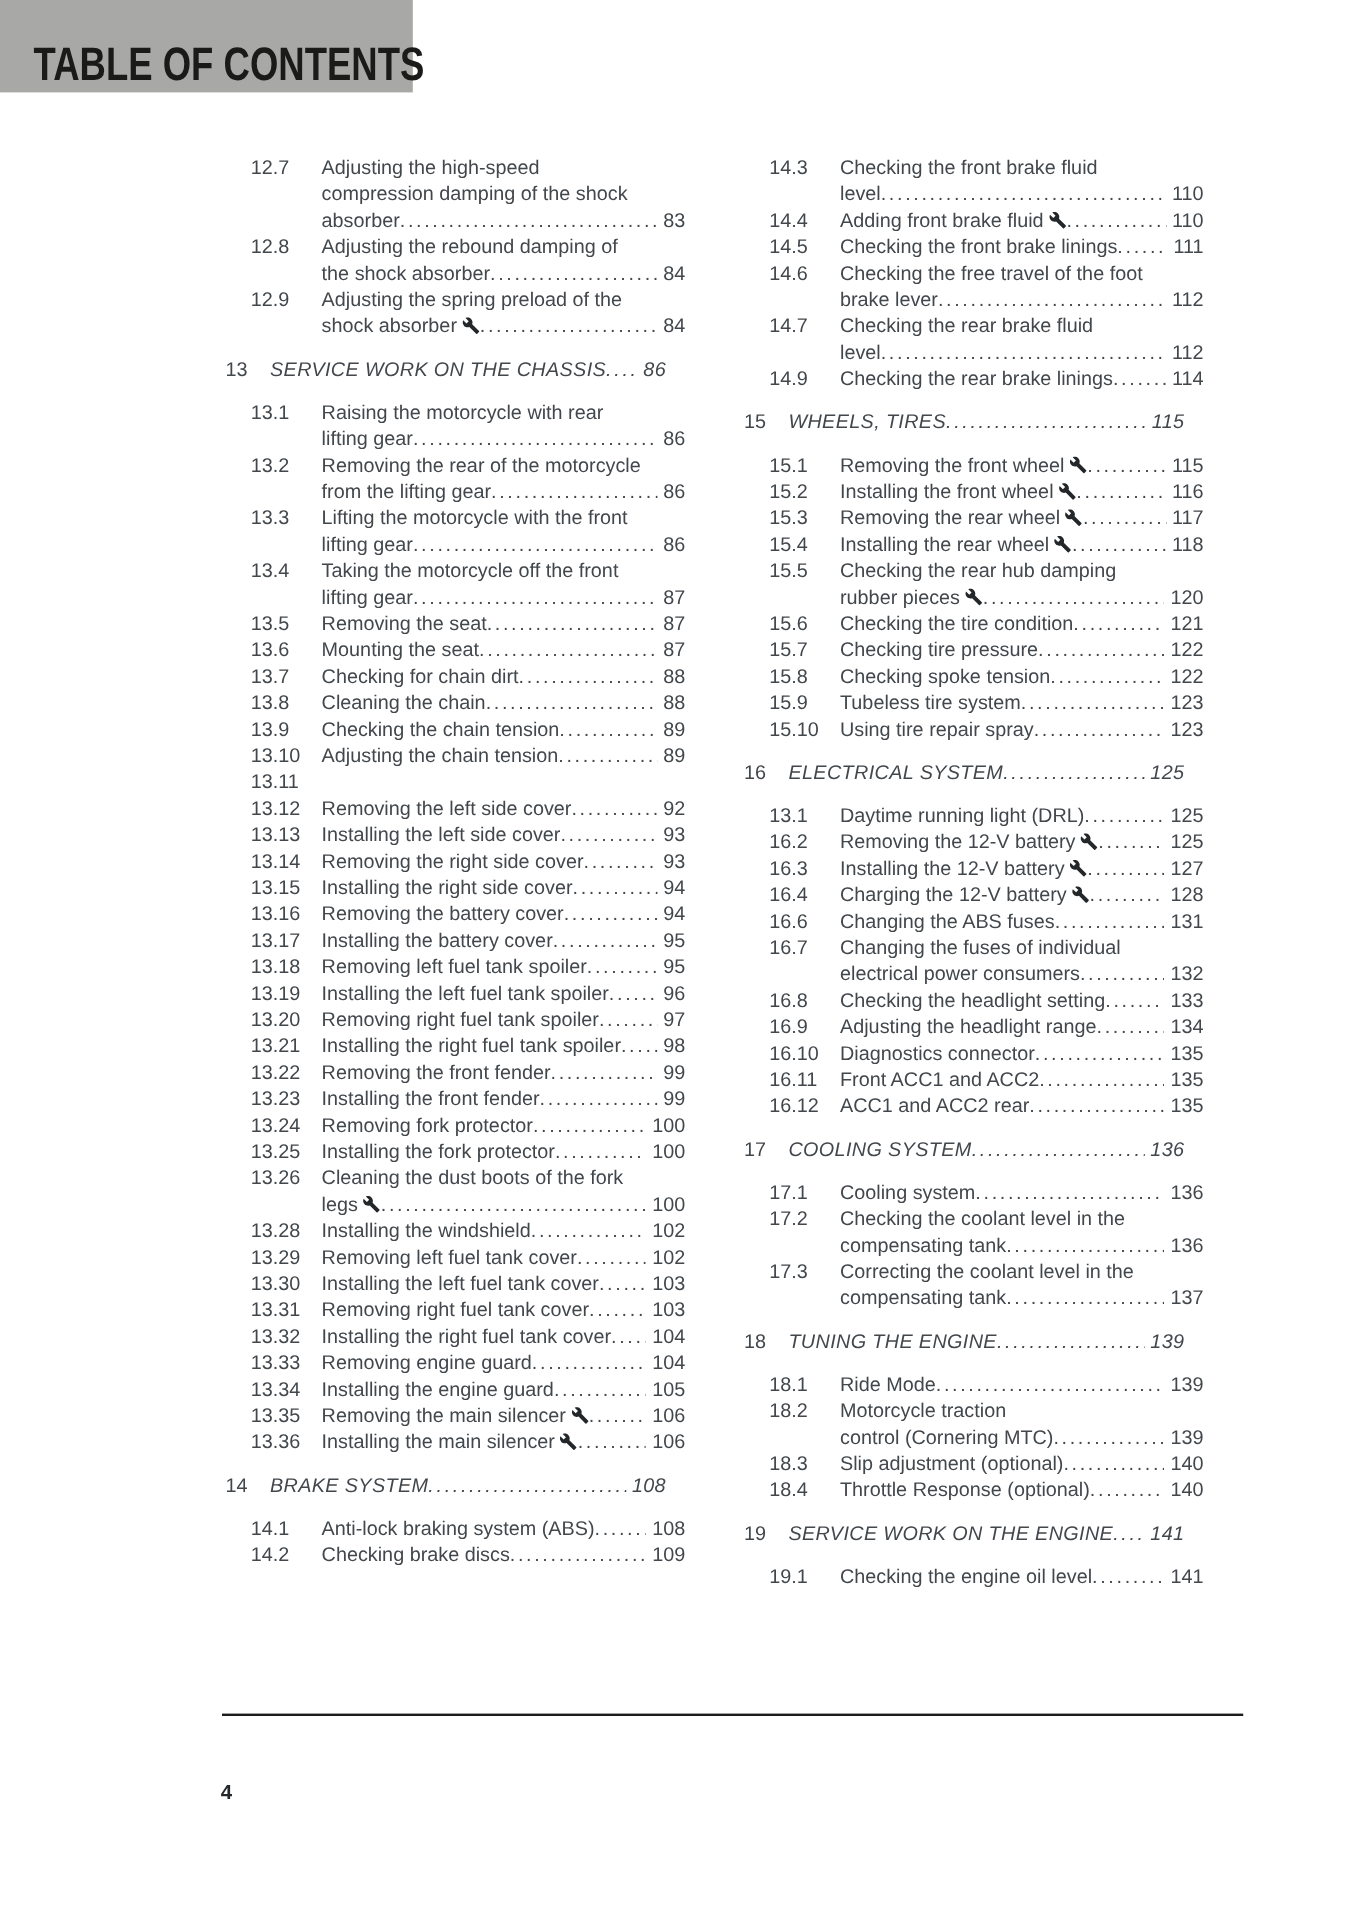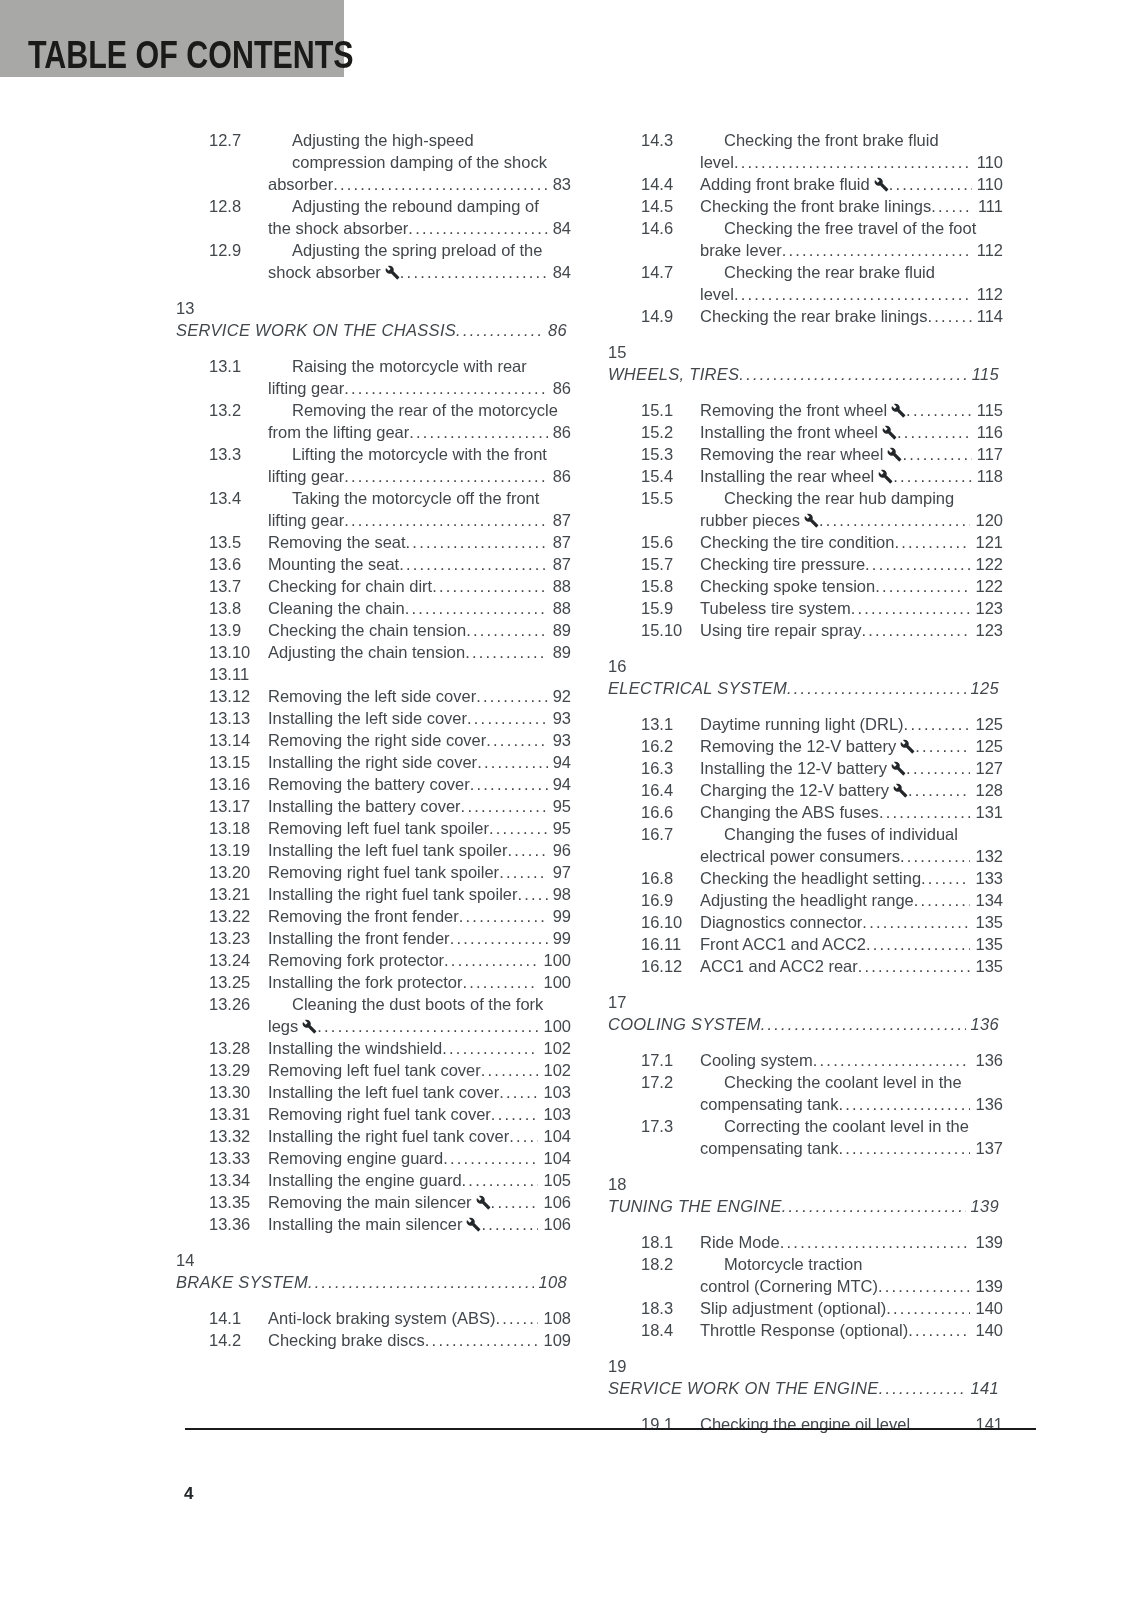--- a/index.html
+++ b/index.html
@@ -16,27 +16,27 @@
     display:flex; align-items:flex-end;
   }
   .header-title {
     margin:0 0 0 28px; font-size:39px; font-weight:bold;
     color:var(--header-text,#1a1a18); white-space:nowrap;
     transform:scaleX(0.78); transform-origin:left center;
   }
   
   .toc { position:absolute; top:129px; left:172px; display:flex; gap:33px; }
   .col { width:399px; font-size:16.5px; line-height:22px; }
-  .chapter { display:flex; margin:14px 4px;flex-direction:column; }
+  .chapter { display:flex; margin:14px 16px; }
   .ch-num { width:37px; flex-shrink:0; }
   .chapter .flexline { letter-spacing:0.3px;font-style:italic; }
   .section { display:flex; margin-left:37px; }
   .sec-num { width:59px; flex-shrink:0; }
   .sec-body { flex:1; min-width:0; }
-  .pre-line { display:block;margin-left:24px; }
+  .pre-line { display:block; }
   .flexline { flex:1; display:flex; align-items:baseline; min-width:0; }
   .t { white-space:nowrap; }
   .t b { font-weight:normal; }
   .dots { flex:1; min-width:12px; overflow:hidden; white-space:nowrap; letter-spacing:2.2px; }
   .dots::after { content:"................................................................................................."; }
   .pg { padding-left:5px; }
   .wrench { width:15px; height:15px; fill:#23272a; margin-left:4px; vertical-align:-2px; }
   
   .footer-rule { position:absolute; left:185px; top:1428px; width:851px; height:2px; background:var(--rule,#1b1b1b); }
   .footer-page-num { position:absolute; left:184px; top:1484px; font-size:17px; font-weight:bold; color:#24282b; }

